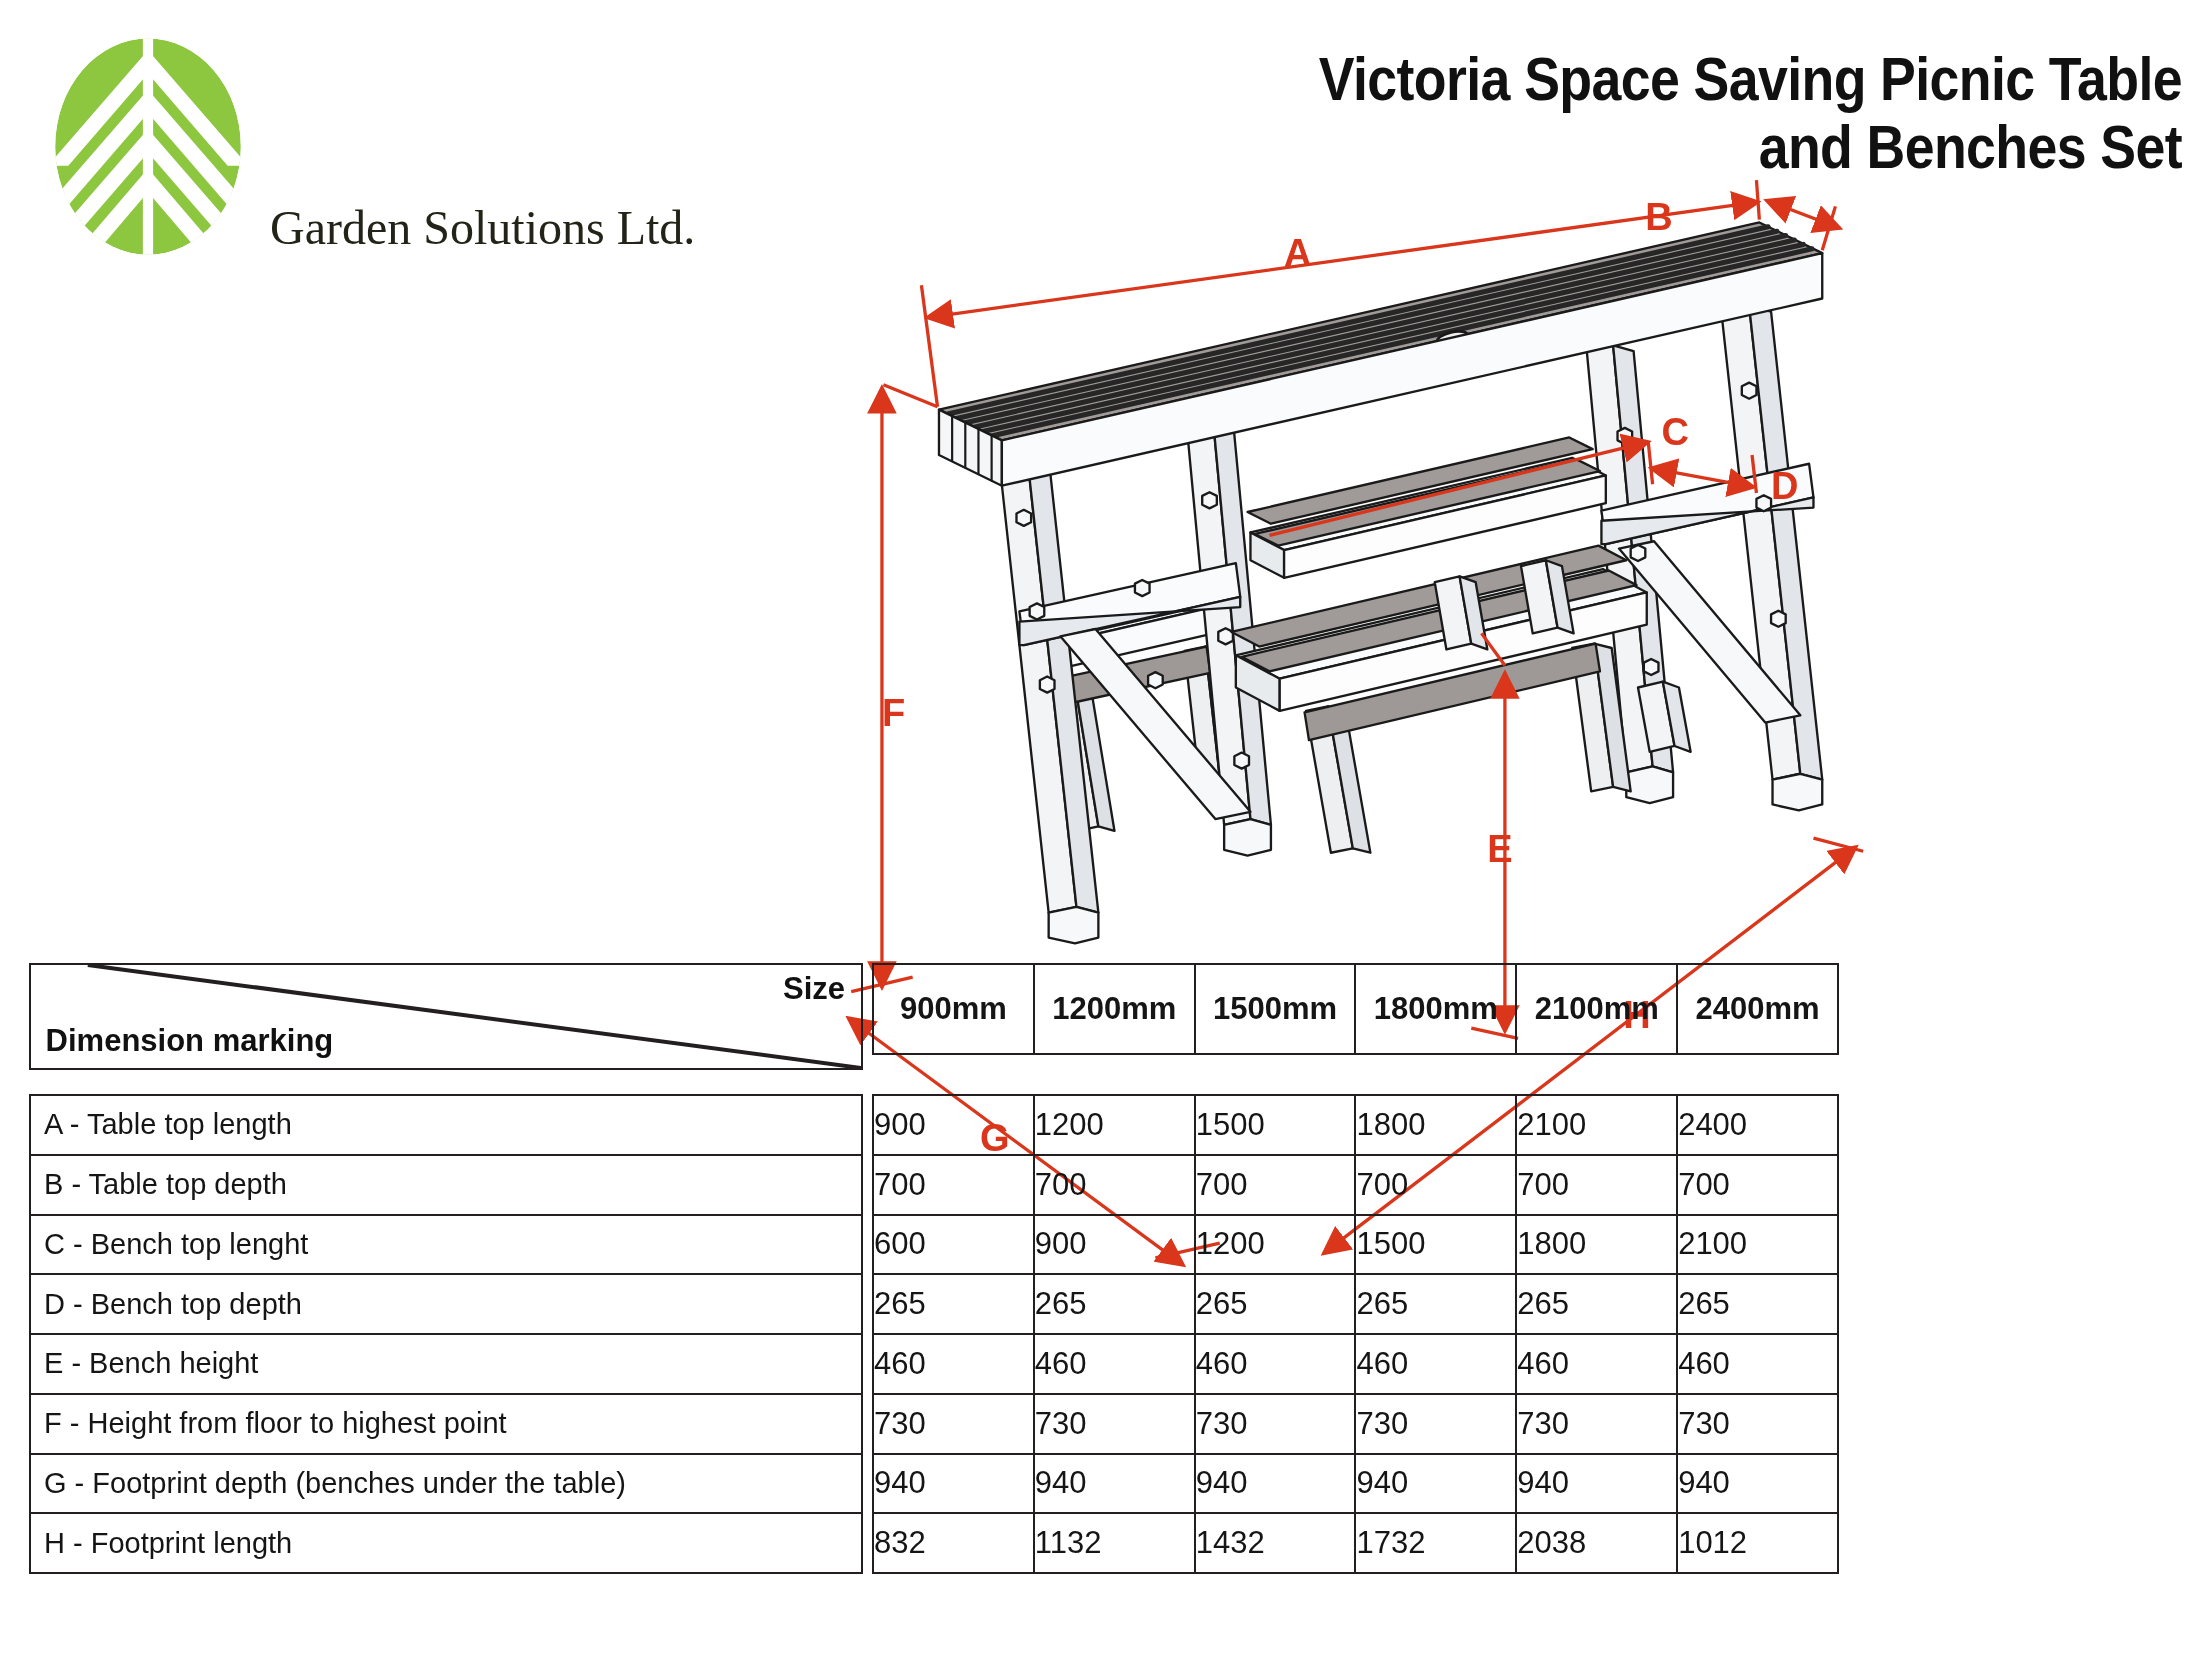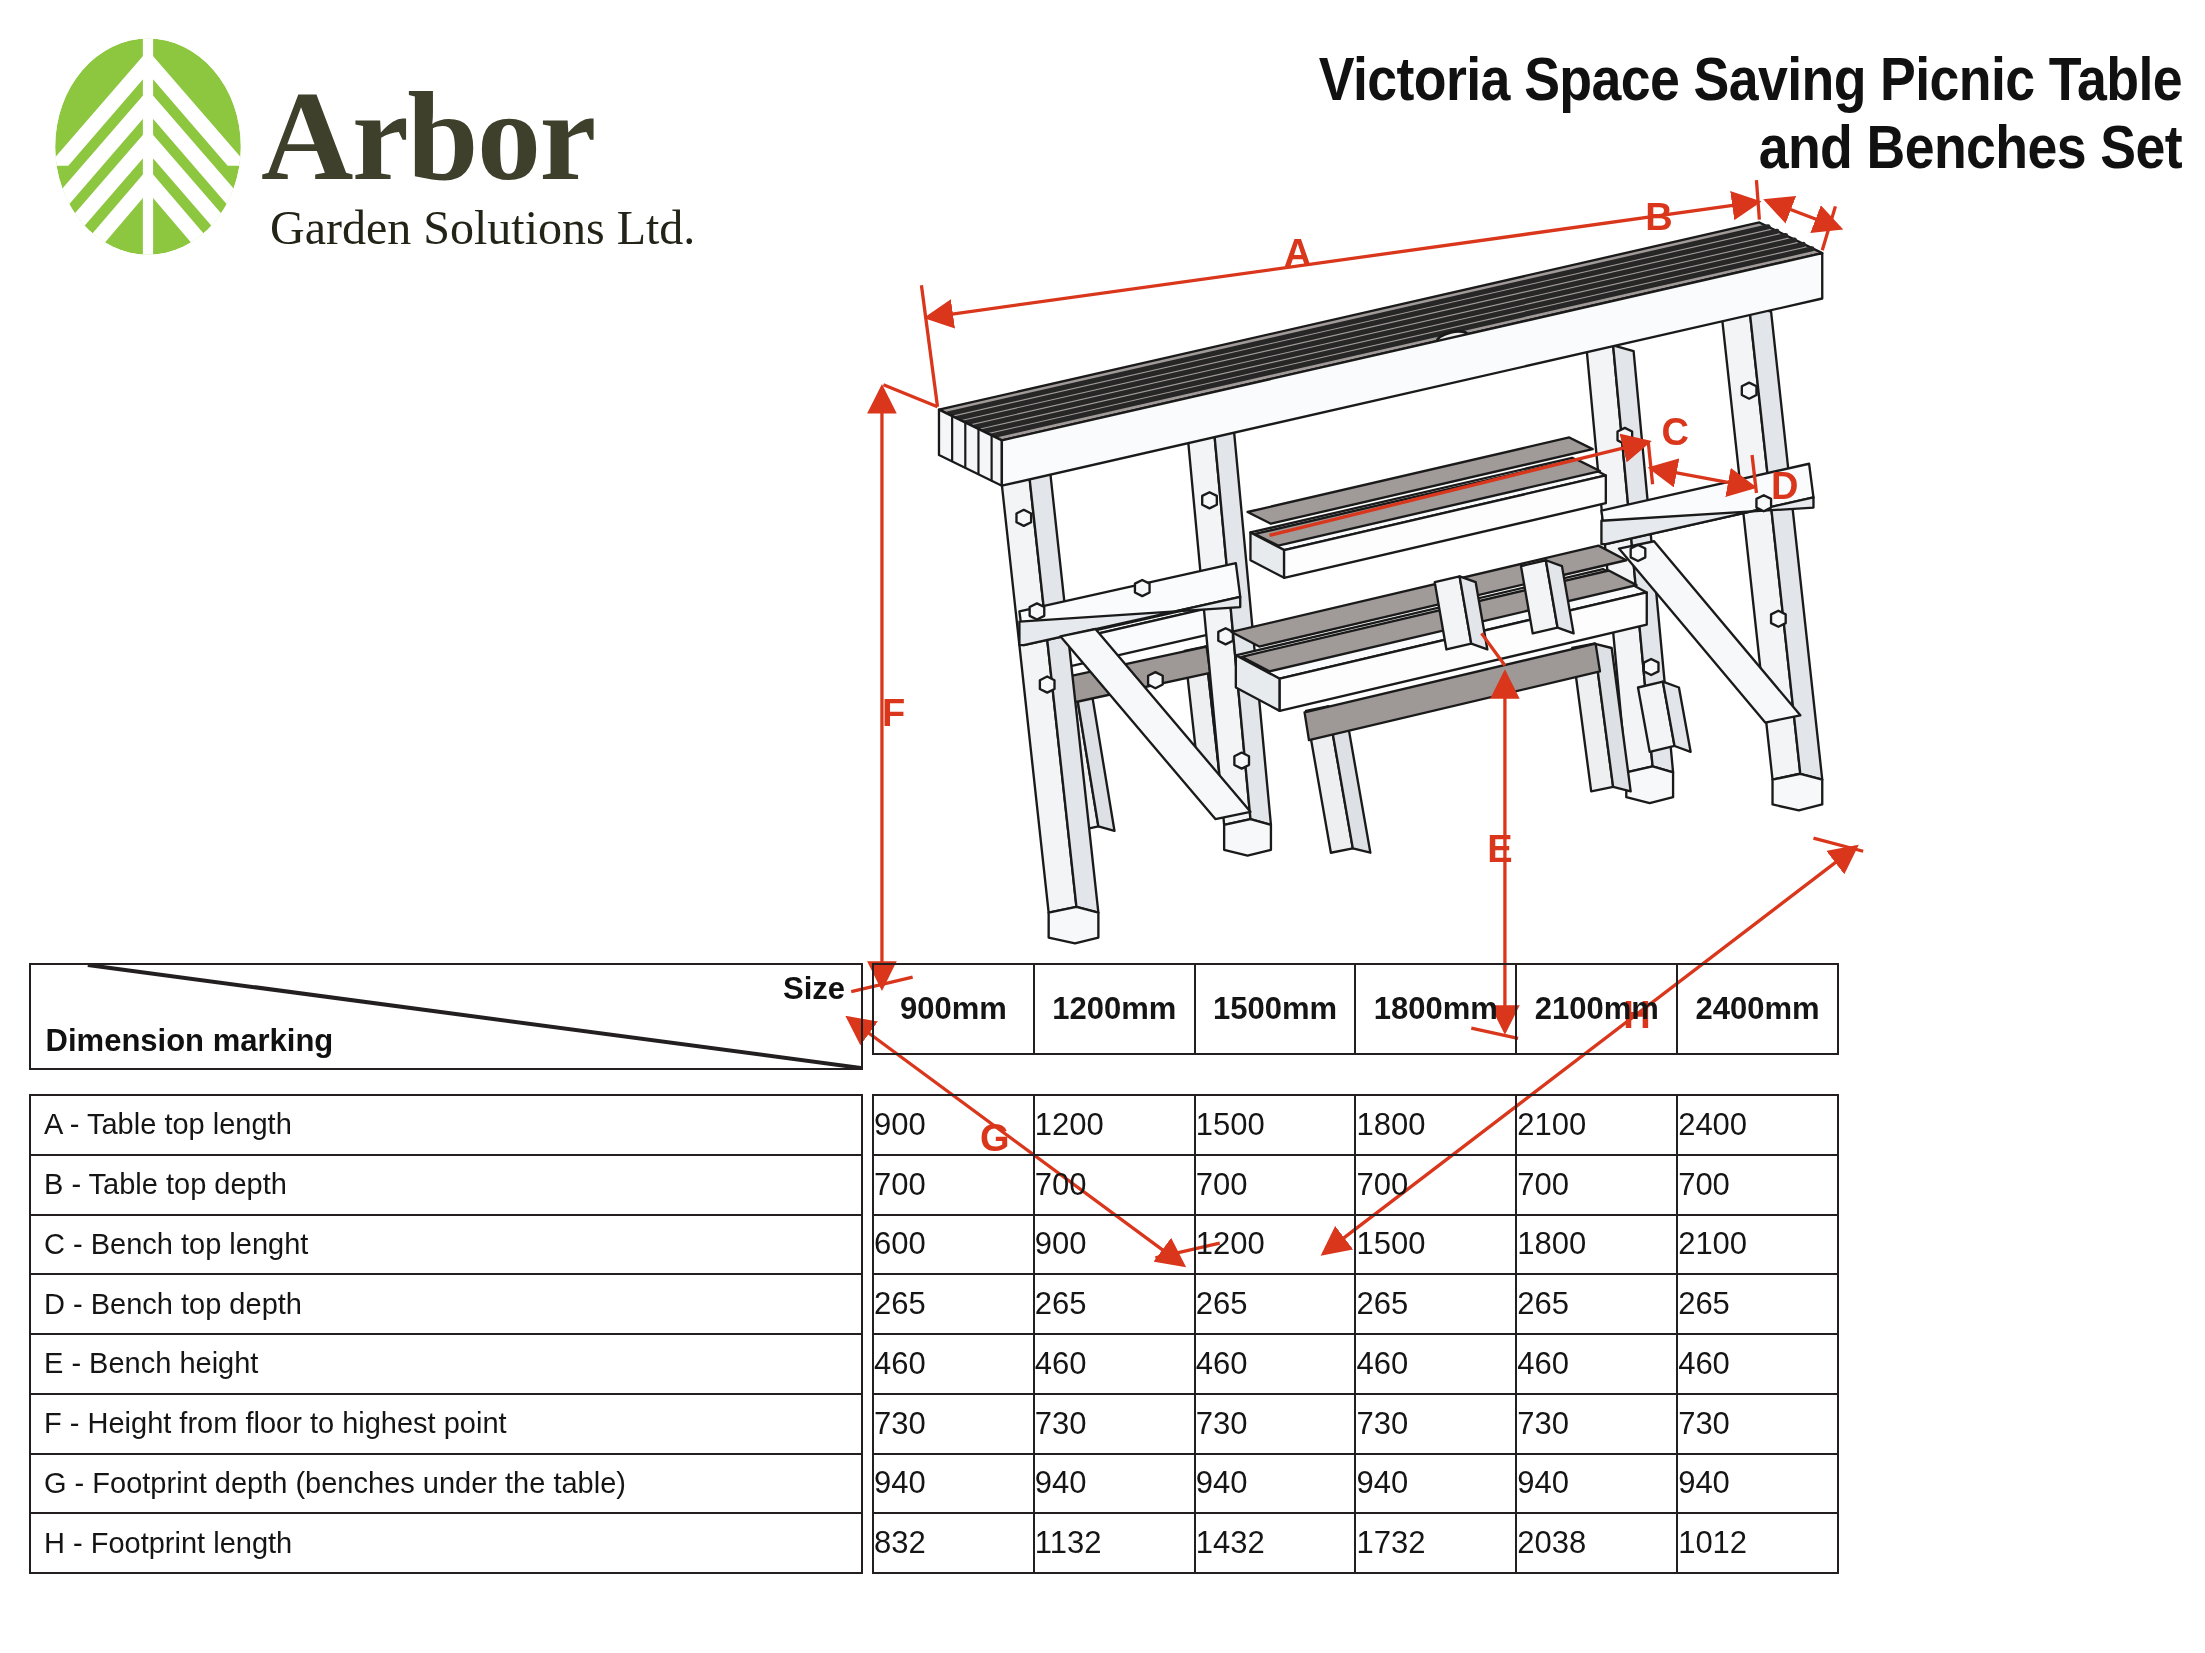--- a/index.html
+++ b/index.html
@@ -93,21 +93,20 @@
 
           <polygon points="145,18 145,50 254,176 282,176"></polygon>
           <polygon points="145,72 145,104 254,230 282,230"></polygon>
           <polygon points="145,126 145,158 254,284 282,284"></polygon>
           <polygon points="145,180 145,212 242,326 270,326"></polygon>
         </g>
       </g>
     </svg>
   </div>
 
-  <div id="logo-word">Arbor</div>
   <div id="logo-sub">Garden Solutions Ltd.</div>
 </div>
 
 <div id="title">
   <div>Victoria Space Saving Picnic Table</div>
   <div>and Benches Set</div>
 </div>
 
 <div id="drawing">
 <svg viewBox="0 0 1860 1100" xmlns="http://www.w3.org/2000/svg">

